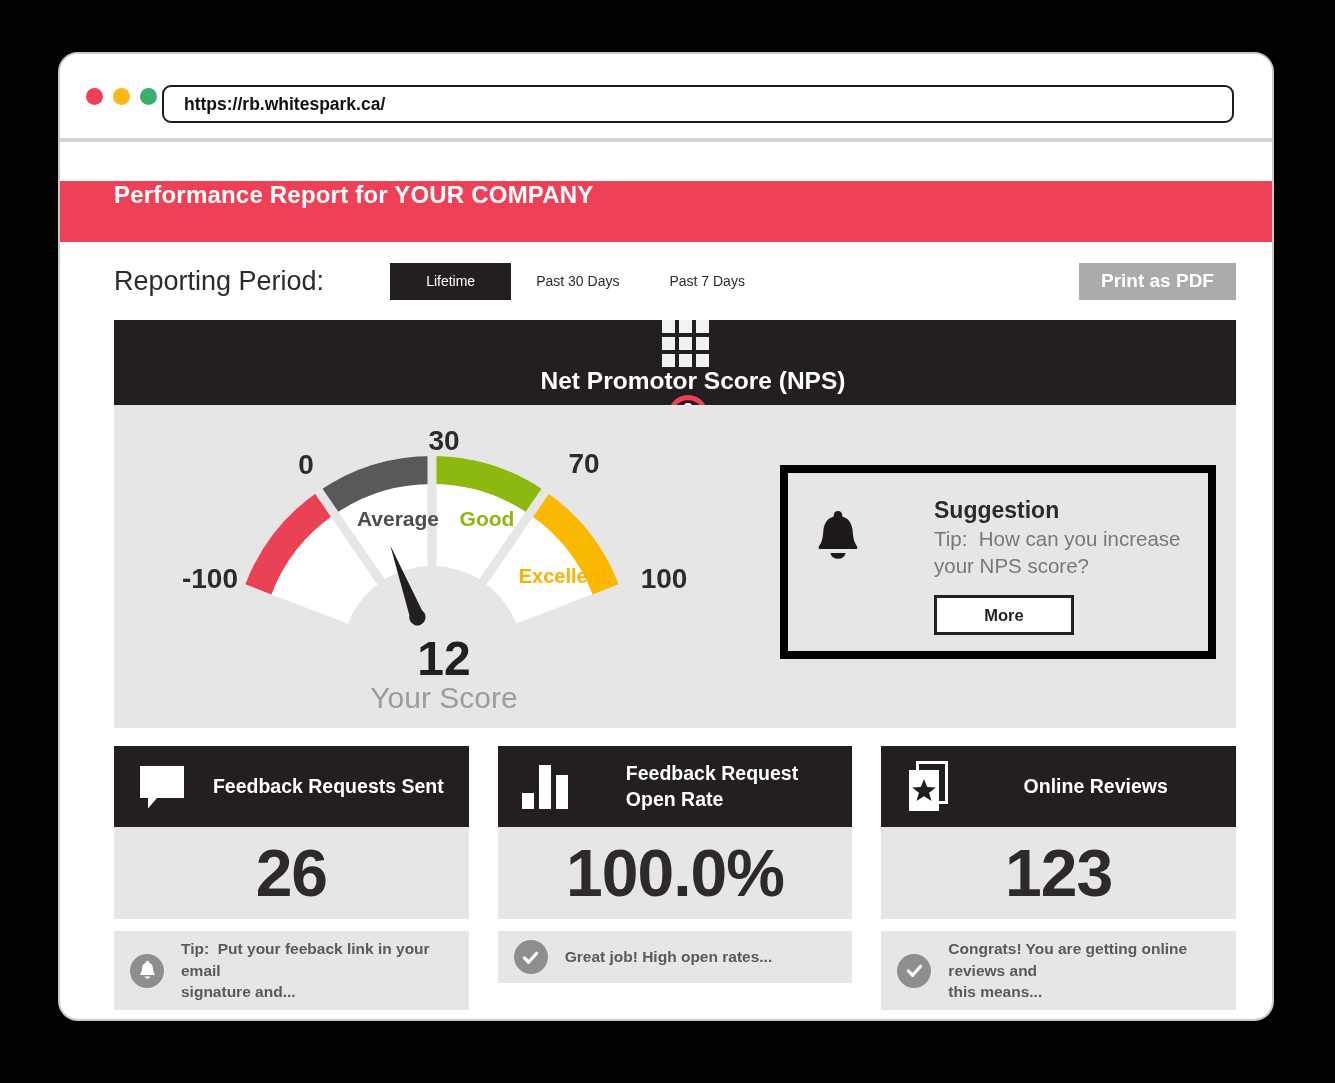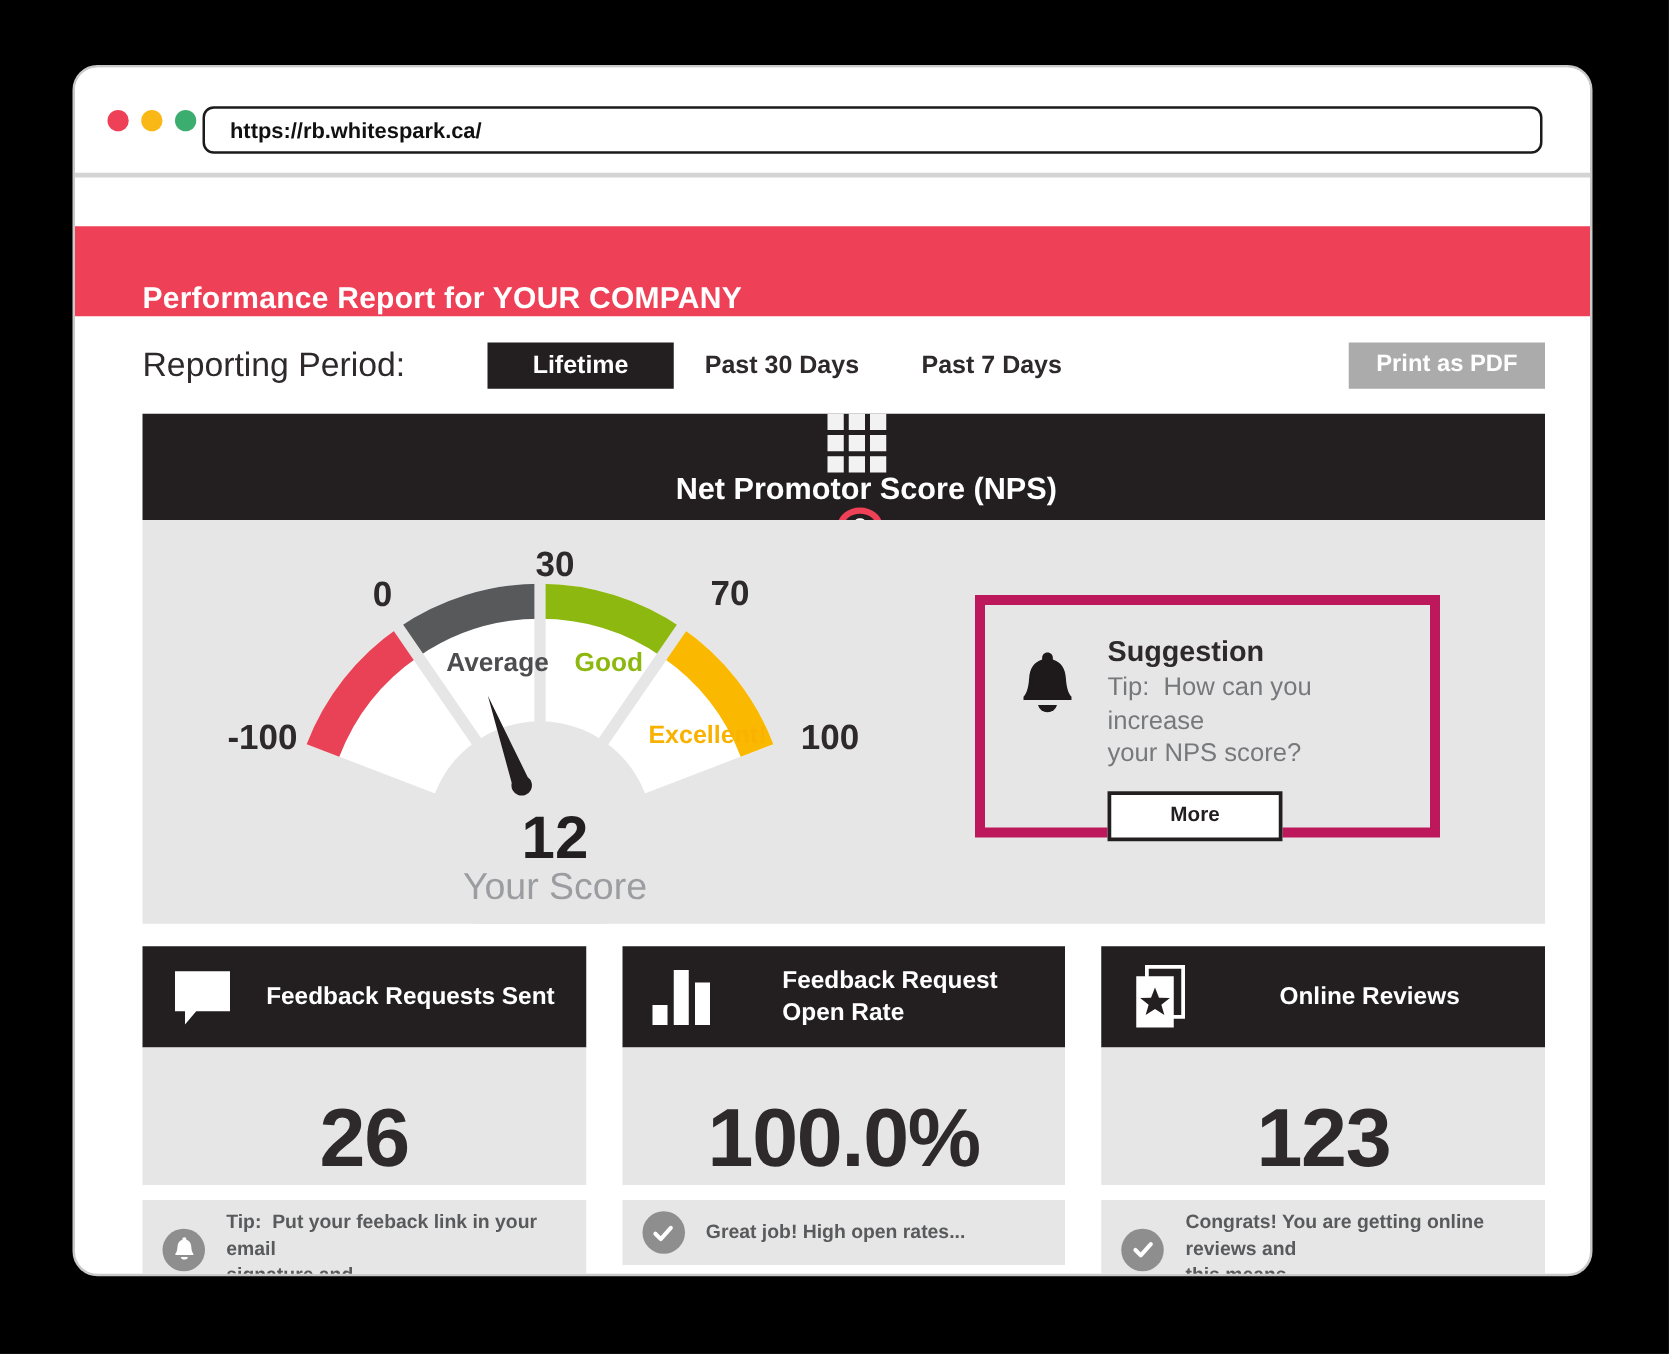--- a/index.html
+++ b/index.html
@@ -13,62 +13,62 @@
   
   .chrome{position:relative;height:84px;background:#fff;}
   .dots{position:absolute;left:26px;top:34px;display:flex;gap:10px;}
   .dot{width:17px;height:17px;border-radius:50%;display:inline-block;}
   .urlbar{position:absolute;left:102px;top:31px;right:38px;height:38px;border:2.5px solid #1B1B1B;
     border-radius:9px;display:flex;align-items:center;padding-left:20px;}
   .urlbar span{font-size:17.5px;font-weight:700;color:#111;}
   .chrome-divider{height:4px;background:#D4D4D4;}
   
   .page{position:relative;}
-  .banner{margin-top:39px;height:72px;background:var(--accent);display:flex;align-items:flex-end;}
+  .banner{margin-top:39px;height:61px;background:var(--accent);display:flex;align-items:flex-start;}
   .banner h1{color:#fff;font-size:24px;font-weight:700;padding-left:54px;letter-spacing:.2px;}
   .period-row{height:78px;display:flex;align-items:center;padding:0 36px 0 54px;gap:44px;}
   .period-label{font-size:27px;color:var(--ink);}
   .period-tabs{display:flex;align-items:center;margin-left:22px;}
-  .period-btn{border:none;background:transparent;font-family:inherit;font-size:20px;font-weight:700;
+  .period-btn{border:none;background:transparent;font-family:inherit;font-size:14px;font-weight:400;
     color:var(--ink);height:37px;padding:0 25px;cursor:pointer;text-align:center;}
   .period-btn.selected{background:var(--dark);color:#fff;padding:0 36px;}
   .print-btn{margin-left:auto;border:none;background:#ABABAB;color:#fff;font-family:inherit;
     font-size:19px;font-weight:700;width:157px;height:37px;cursor:pointer;}
   
   .nps-panel{margin:0 36px 0 54px;}
   .nps-header{height:85px;background:var(--dark);display:flex;align-items:center;flex-direction:column;}
   .grid-icon{display:grid;grid-template-columns:repeat(3,13px);grid-template-rows:repeat(3,13px);
     gap:4px;margin-left:20px;}
   .grid-icon i{background:#F2F2F3;display:block;}
   .nps-header h2{color:#fff;font-size:24.5px;font-weight:700;margin-left:36px;}
   .help{margin-left:26px;width:36px;height:36px;border:5px solid var(--accent);border-radius:50%;
     display:flex;align-items:center;justify-content:center;cursor:pointer;}
   .help i{font-style:normal;color:#fff;font-size:17px;font-weight:700;}
   .nps-body{position:relative;height:323px;background:var(--panel);}
   #gauge{position:absolute;left:0;top:0;}
-  .suggestion{position:absolute;left:666px;top:60px;width:372px;height:194px;background:var(--panel);
-    border:8px solid #be185d;display:flex;padding:24px 18px 0 22px;}
+  .suggestion{position:absolute;left:666px;top:60px;width:436px;height:194px;background:var(--panel);
+    border:8px solid #000000;display:flex;padding:24px 18px 0 22px;gap:48px;}
   .bell-big{margin:12px 4px 0 8px;flex:0 0 auto;}
   .suggestion-col{margin-left:24px;}
   .suggestion-col h3{font-size:23px;font-weight:700;color:var(--ink);}
   .suggestion-col p{font-size:20.5px;color:var(--muted);line-height:1.3;white-space:pre-line;margin-top:2px;}
   .more-btn{margin-top:16px;width:140px;height:40px;background:#fff;border:3px solid var(--dark);
     font-family:inherit;font-size:16.5px;font-weight:700;color:var(--dark);cursor:pointer;}
   
   .cards{margin:18px 36px 0 54px;display:flex;gap:29px;}
   .card{flex:1;min-width:0;}
   .card-header{height:81px;background:var(--dark);display:flex;align-items:center;}
   .card-icon{margin-left:22px;width:52px;display:flex;justify-content:center;flex:0 0 auto;}
   .card-icon svg{display:none;}
   .card[data-icon-type="speech-bubble"] .icon-speech-bubble{display:block;}
   .card[data-icon-type="bar-chart"] .icon-bar-chart{display:block;}
   .card[data-icon-type="star-pages"] .icon-star-pages{display:block;}
   .card-title-wrap{flex:1;display:flex;justify-content:center;padding:0 10px;}
   .card-title{color:#fff;font-size:19.5px;font-weight:700;line-height:1.3;white-space:pre-line;text-align:left;}
-  .card-body{height:110px;background:var(--panel);display:flex;align-items:flex-end;justify-content:center;}
+  .card-body{height:92px;background:var(--panel);display:flex;align-items:center;justify-content:center;}
   .card-value{font-size:66px;font-weight:700;color:var(--ink);letter-spacing:-1px;}
   .card-note{margin-top:12px;min-height:52px;background:var(--panel);display:flex;align-items:center;
     padding:7px 14px 7px 16px;}
   .note-icon{width:34px;height:34px;border-radius:50%;background:#8E8E8E;display:flex;align-items:center;
     justify-content:center;margin-right:17px;flex:0 0 auto;}
   .note-icon svg{display:none;}
   .card[data-note-icon="bell"] .note-bell{display:block;}
   .card[data-note-icon="check"] .note-check{display:block;}
   .card-note p{font-size:15.5px;font-weight:700;color:#595A5C;line-height:1.4;white-space:pre-line;}
 </style>

